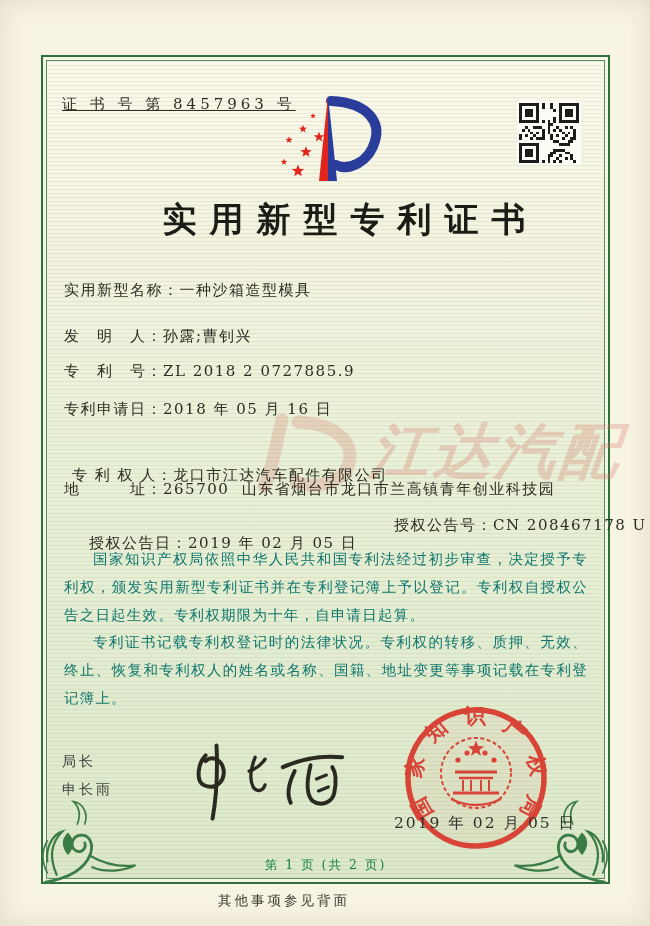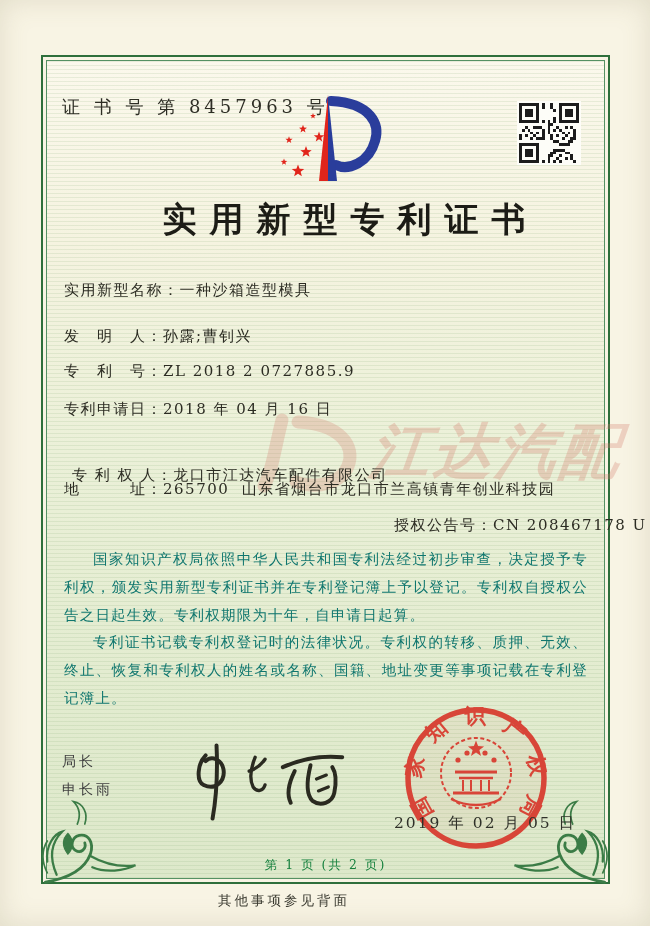--- a/index.html
+++ b/index.html
@@ -24,21 +24,21 @@
       linear-gradient(180deg, #fbf8ec 0%, #f5f3e0 22%, #ebf0d8 48%, #e3ecd0 75%, #dde8ca 100%);
   }
 
   
   .ornament { position:absolute; z-index:1; }
   .ornament svg { display:block; }
 
   
   .cert-no {
     position:absolute; left:62px; top:95px; z-index:2;
-    font-size:18px; letter-spacing:4px; color:#2d2d24; white-space:pre;
+    font-size:15px; letter-spacing:4px; color:#2d2d24; white-space:pre;text-decoration:underline;
   }
   .logo { position:absolute; left:276px; top:88px; z-index:2; }
   .qr { position:absolute; left:517px; top:101px; width:64px; height:64px; z-index:2; background:#fdfdf8; padding:2px; }
   .qr svg { width:100%; height:100%; display:block; }
   .doc-title {
     position:absolute; left:41px; top:197px; width:606px; z-index:2;
     text-align:center; font-size:34px; font-weight:bold; color:#1c1c16;
     letter-spacing:13px; text-indent:13px; white-space:nowrap;
   }
 
@@ -253,24 +253,25 @@
           <rect x="19" y="20" width="1" height="1"></rect>
         </g>
     </svg>
   </div>
 
   <div class="doc-title">实用新型专利证书</div>
 
   <div class="field-row row-0"><span class="field-label">实用新型名称：</span><span class="field-value">一种沙箱造型模具</span></div>
   <div class="field-row row-1"><span class="field-label">发　明　人：</span><span class="field-value">孙露;曹钊兴</span></div>
   <div class="field-row row-2"><span class="field-label">专　利　号：</span><span class="field-value">ZL 2018 2 0727885.9</span></div>
-  <div class="field-row row-3"><span class="field-label">专利申请日：</span><span class="field-value">2018 年 04 月 16 日</span></div>
+  <div class="field-row row-3"><span class="field-label">专利申请日：</span><span class="field-value">2018 年 05 月 16 日</span></div>
   <div class="field-row row-4"><span class="field-label">专 利 权 人：</span><span class="field-value">龙口市江达汽车配件有限公司</span></div>
   <div class="field-row row-5"><span class="field-label">地　　　址：</span><span class="field-value">265700  山东省烟台市龙口市兰高镇青年创业科技园</span></div>
   <div class="field-row row-6" style="width:524px;">
+    <span><span class="field-label">授权公告日：</span><span class="field-value">2019 年 02 月 05 日</span></span>
     <span class="col-right"><span class="field-label">授权公告号：</span><span class="field-value">CN 208467178 U</span></span>
   </div>
 
   <div class="body-text">
     <p>国家知识产权局依照中华人民共和国专利法经过初步审查，决定授予专利权，颁发实用新型专利证书并在专利登记簿上予以登记。专利权自授权公告之日起生效。专利权期限为十年，自申请日起算。</p>
     <p>专利证书记载专利权登记时的法律状况。专利权的转移、质押、无效、终止、恢复和专利权人的姓名或名称、国籍、地址变更等事项记载在专利登记簿上。</p>
   </div>
 
   <div class="signatory">
     <div>局长</div>

